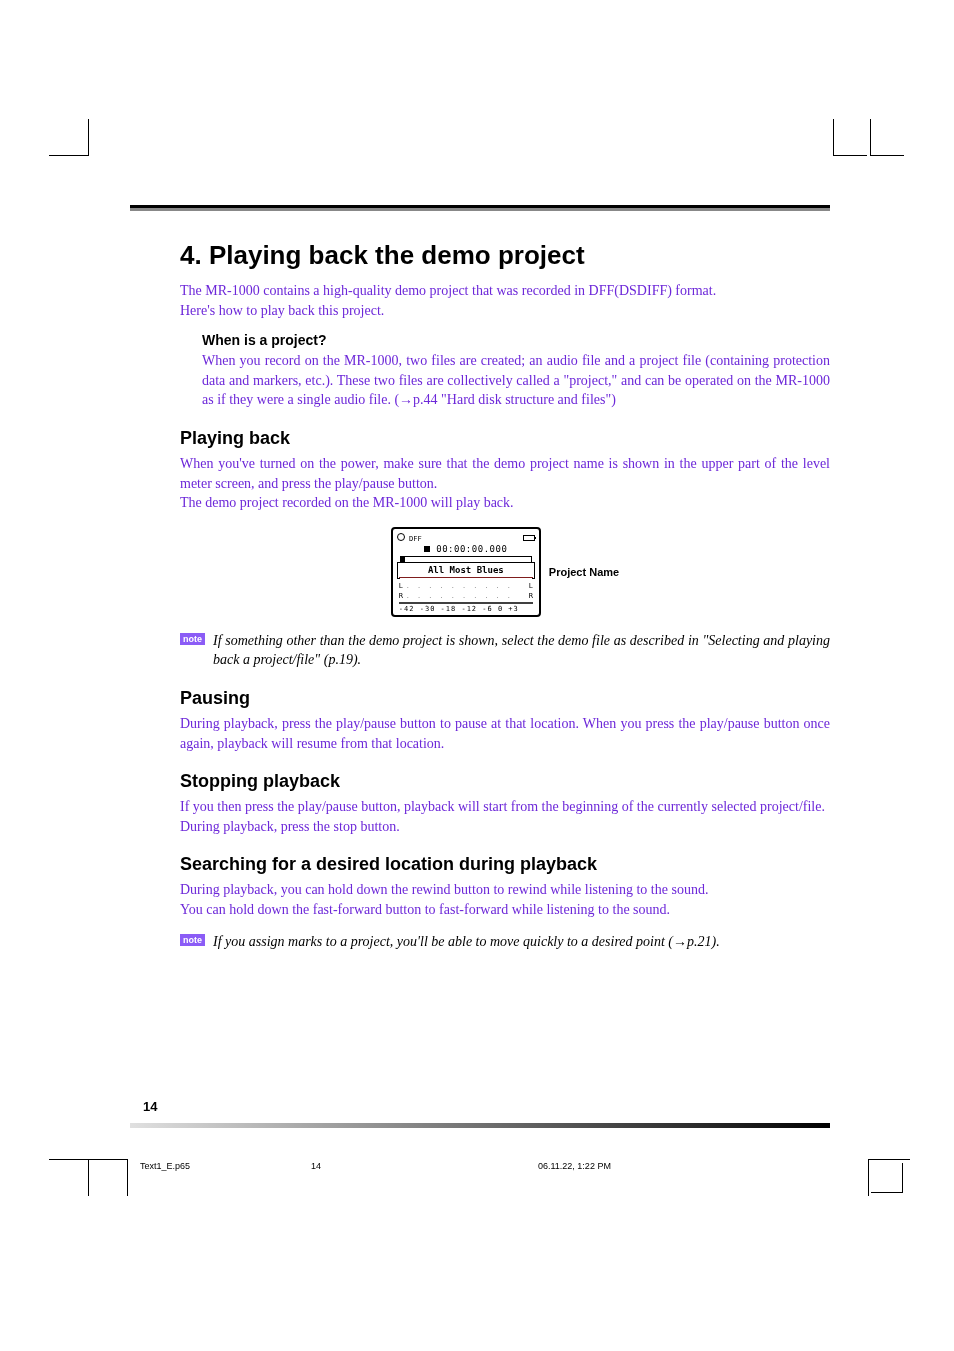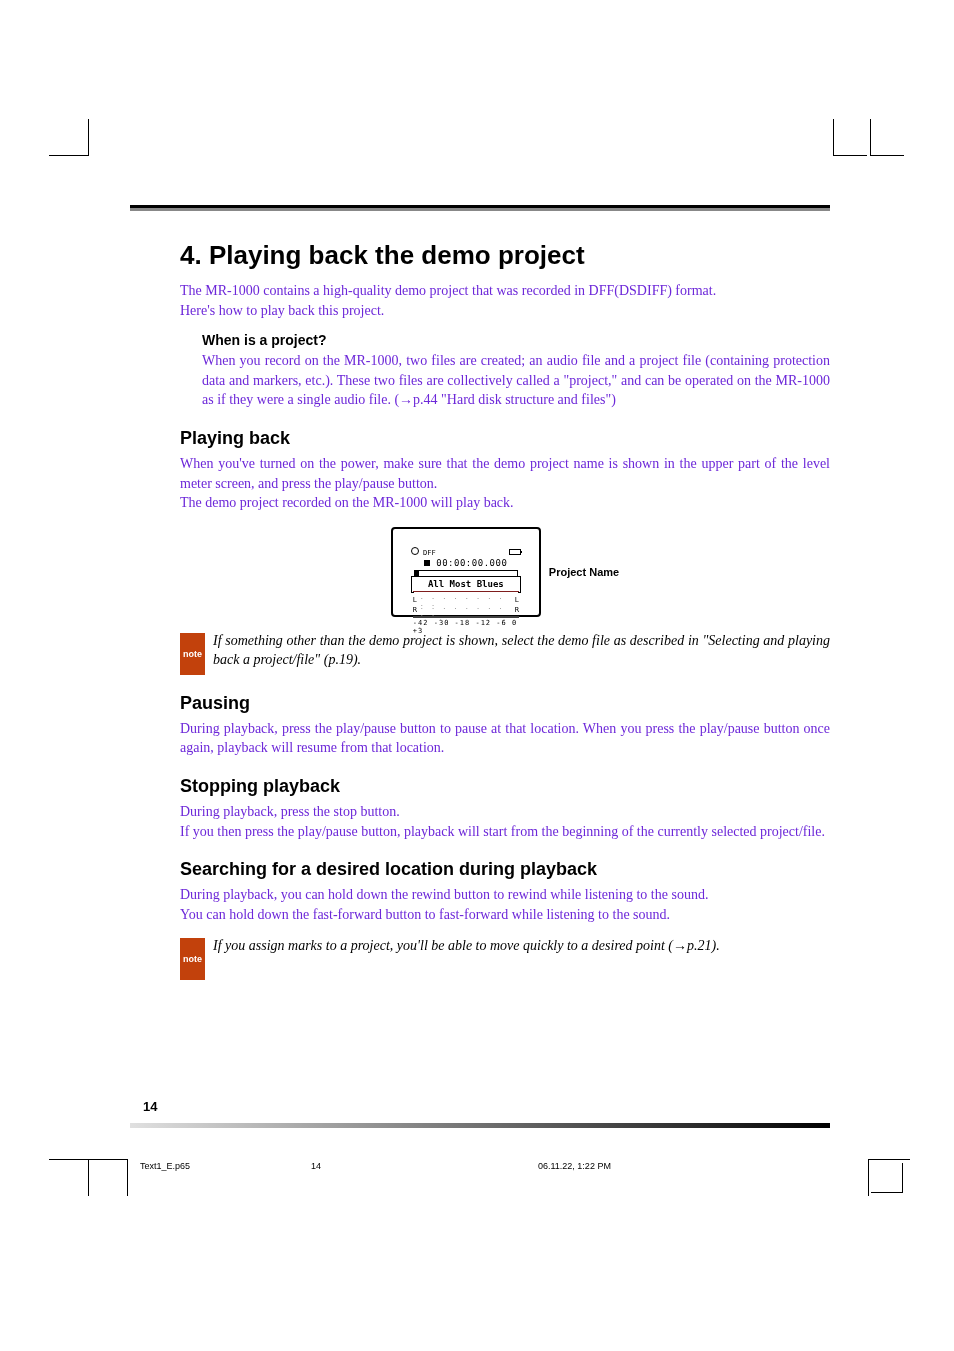--- a/index.html
+++ b/index.html
@@ -93,21 +93,21 @@
 
     .screen-box {
       width: 150px;
       height: 90px;
       border: 2px solid #000;
       border-radius: 4px;
       background: #fff;
       position: relative;
       font-family: monospace;
       font-size: 9px;
-      padding: 18px;
+      padding: 4px;
     }
 
     .screen-top {
       display: flex;
       justify-content: space-between;
       align-items: center;
       font-size: 7px;
     }
 
     .screen-counter {
@@ -182,26 +182,26 @@
     }
 
     .note-row {
       display: flex;
       gap: 8px;
       margin-top: 12px;
       align-items: flex-start;
     }
 
     .note-icon {
-      background: #c2410c;
+      background: #8b5cf6;
       color: #fff;
       font-family: Arial, sans-serif;
       font-size: 9px;
       font-weight: bold;
-      padding: 16px 3px;
+      padding: 1px 3px;
       margin-top: 2px;
       flex-shrink: 0;
     }
 
     .note-text {
       font-style: italic;
       font-size: 14px;
       line-height: 1.4;
       text-align: justify;
     }
@@ -331,22 +331,22 @@
 
   <div class="note-row">
     <span class="note-icon">note</span>
     <span class="note-text">If something other than the demo project is shown, select the demo file as described in "Selecting and playing back a project/file" (p.19).</span>
   </div>
 
   <h2>Pausing</h2>
   <p class="body-text">During playback, press the play/pause button to pause at that location. When you press the play/pause button once again, playback will resume from that location.</p>
 
   <h2>Stopping playback</h2>
+  <p class="body-text">If you then press the play/pause button, playback will start from the beginning of the currently selected project/file.</p>
   <p class="body-text">During playback, press the stop button.</p>
-  <p class="body-text">If you then press the play/pause button, playback will start from the beginning of the currently selected project/file.</p>
 
   <h2>Searching for a desired location during playback</h2>
   <p class="body-text">During playback, you can hold down the rewind button to rewind while listening to the sound.</p>
   <p class="body-text">You can hold down the fast-forward button to fast-forward while listening to the sound.</p>
 
   <div class="note-row">
     <span class="note-icon">note</span>
     <span class="note-text">If you assign marks to a project, you'll be able to move quickly to a desired point (→p.21).</span>
   </div>
 </div>

